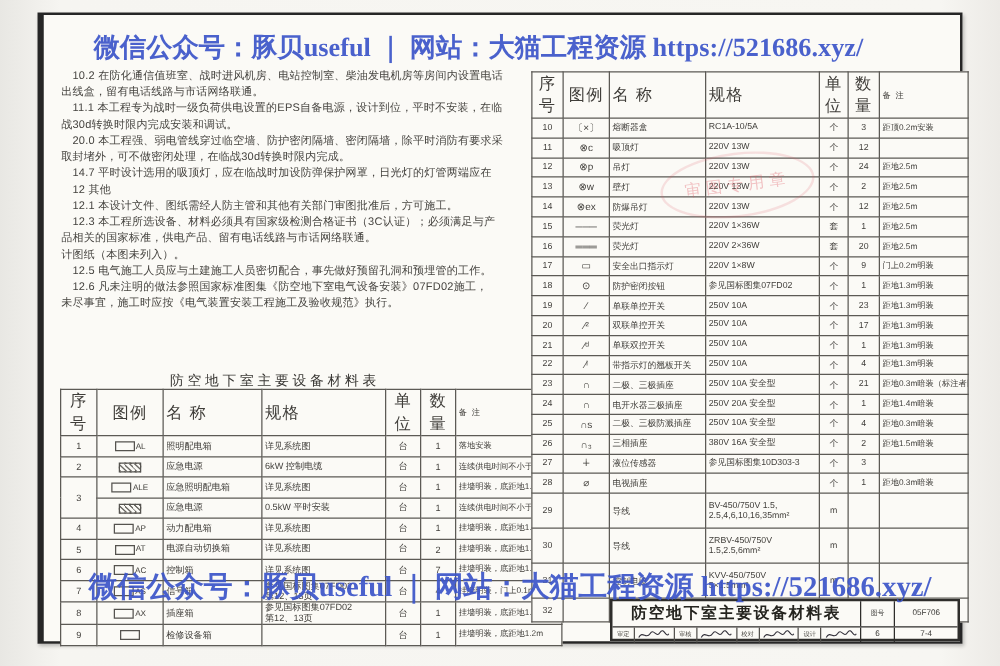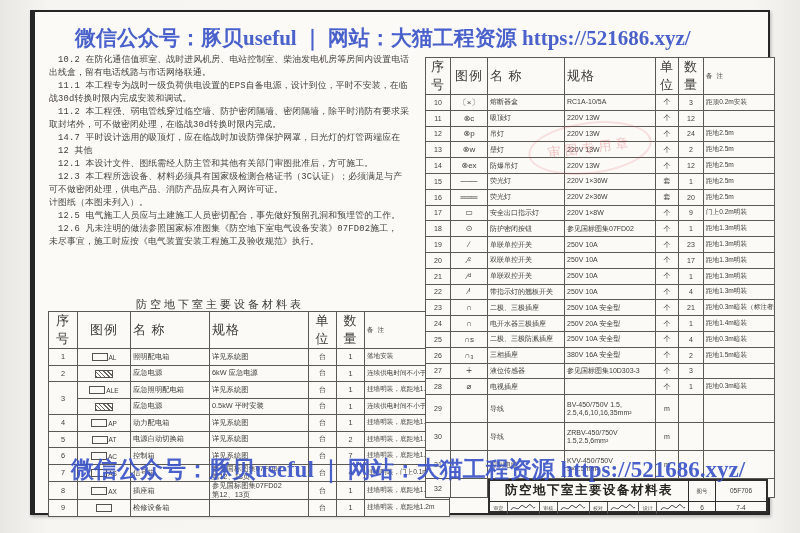--- a/index.html
+++ b/index.html
@@ -9,21 +9,21 @@
   .frame{position:absolute;left:30px;top:10px;width:740px;height:505px;box-sizing:border-box;
          border:2px solid #262626;border-left-width:5px;background:#fbfaf6;
          box-shadow:1px 2px 3px rgba(0,0,0,0.25);}
   
   .wm{position:absolute;color:#3c55c9;font-family:"Liberation Serif",serif;font-weight:600;
       white-space:nowrap;z-index:40;letter-spacing:0px;opacity:0.92;}
   .wm.top{left:40px;top:12px;font-size:21px;}
   .wm.bottom{left:36px;top:442px;font-size:23px;}
   
   .notes{position:absolute;left:14px;top:42px;width:380px;font-size:8.8px;line-height:13px;
-         color:#45433f;letter-spacing:0.2px;font-family:Liberation Mono, monospace;}
+         color:#45433f;letter-spacing:0.2px;}
   .notes .ln{white-space:nowrap;overflow:hidden;}
   .notes .ln.num{padding-left:9px;}
   
   table{border-collapse:collapse;table-layout:fixed;background:#fbfaf6;}
   th,td{border:1px solid #5c5a55;font-weight:normal;text-align:center;padding:0 1px;
         overflow:hidden;color:#403e3a;}
   th{font-size:13px;letter-spacing:1px;}
   .lt{position:absolute;left:13px;top:299px;width:374px;}
   .lt thead tr{height:18px;}
   .lt tr{height:16.5px;}
@@ -74,27 +74,27 @@
 
 <div class="frame">
 
   <div class="wm top">微信公众号：豚贝useful ｜ 网站：大猫工程资源 https://521686.xyz/</div>
 
   <div class="notes" id="notes">
       <div class="ln num">10.2 在防化通信值班室、战时进风机房、电站控制室、柴油发电机房等房间内设置电话</div>
       <div class="ln">出线盒，留有电话线路与市话网络联通。</div>
       <div class="ln num">11.1 本工程专为战时一级负荷供电设置的EPS自备电源，设计到位，平时不安装，在临</div>
       <div class="ln">战30d转换时限内完成安装和调试。</div>
-      <div class="ln num">11.2 本工程强、弱电管线穿过临空墙、防护密闭隔墙、密闭隔墙，除平时消防有要求采</div>
+      <div class="ln num">20.0 本工程强、弱电管线穿过临空墙、防护密闭隔墙、密闭隔墙，除平时消防有要求采</div>
       <div class="ln">取封堵外，可不做密闭处理，在临战30d转换时限内完成。</div>
       <div class="ln num">14.7 平时设计选用的吸顶灯，应在临战时加设防弹保护网罩，日光灯的灯管两端应在</div>
       <div class="ln num">12 其他</div>
       <div class="ln num">12.1 本设计文件、图纸需经人防主管和其他有关部门审图批准后，方可施工。</div>
       <div class="ln num">12.3 本工程所选设备、材料必须具有国家级检测合格证书（3C认证）；必须满足与产</div>
-      <div class="ln">可不做密闭处理，供电产品、消防产品应具有入网许可证。</div>
+      <div class="ln">品相关的国家标准，供电产品、留有电话线路与市话网络联通。</div>
       <div class="ln">计图纸（本图未列入）。</div>
       <div class="ln num">12.5 电气施工人员应与土建施工人员密切配合，事先做好预留孔洞和预埋管的工作。</div>
       <div class="ln num">12.6 凡未注明的做法参照国家标准图集《防空地下室电气设备安装》07FD02施工，</div>
       <div class="ln">未尽事宜，施工时应按《电气装置安装工程施工及验收规范》执行。</div>
     </div>
 
   <div class="lt-title">防空地下室主要设备材料表</div>
 
   <table class="lt" id="left-table">
     <thead>
@@ -115,21 +115,21 @@
           <td class="c-name">照明配电箱</td>
           <td class="c-spec">详见系统图</td>
           <td class="c-unit">台</td>
           <td class="c-qty">1</td>
           <td class="c-note">落地安装</td>
         </tr>
         <tr>
           <td class="c-no">2</td>
           <td class="c-sym"><span class="sym box-hatch"></span></td>
           <td class="c-name">应急电源</td>
-          <td class="c-spec">6kW 应急电源</td>
+          <td class="c-spec">6kW 控制电缆</td>
           <td class="c-unit">台</td>
           <td class="c-qty">1</td>
           <td class="c-note">连续供电时间不小于6h</td>
         </tr>
         <tr>
           <td class="c-no" rowspan="2">3</td>
           <td class="c-sym"><span class="sym box"></span><span class="symlb">ALE</span></td>
           <td class="c-name">应急照明配电箱</td>
           <td class="c-spec">详见系统图</td>
           <td class="c-unit">台</td>

